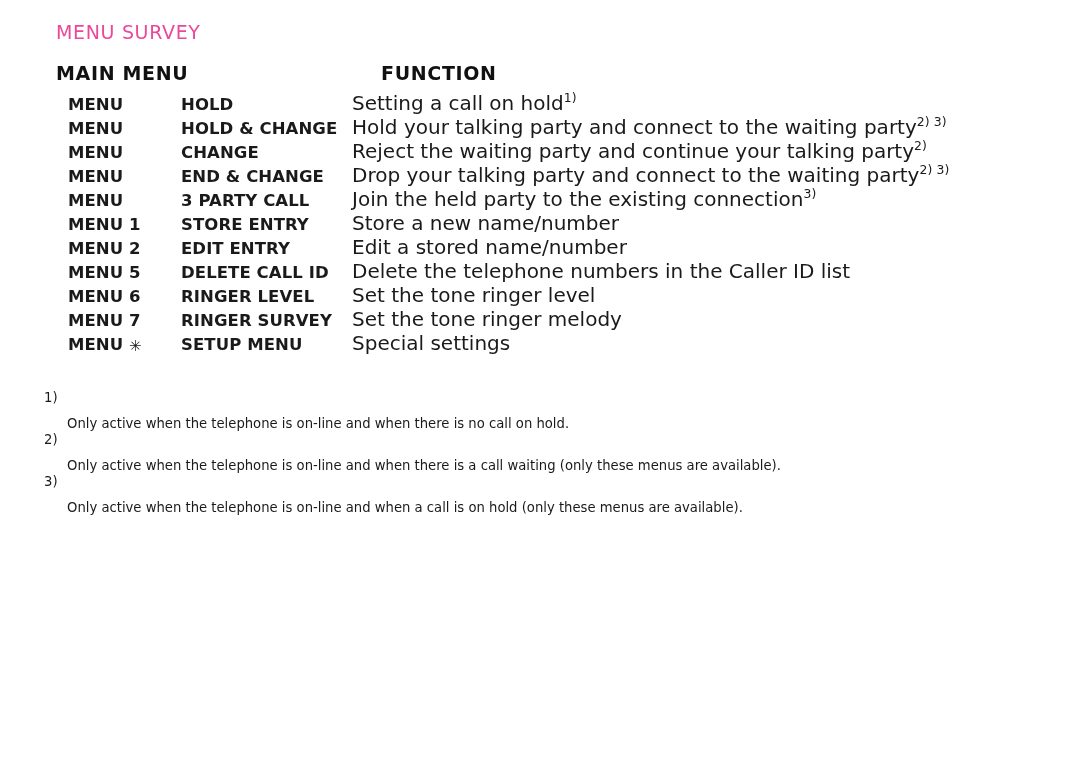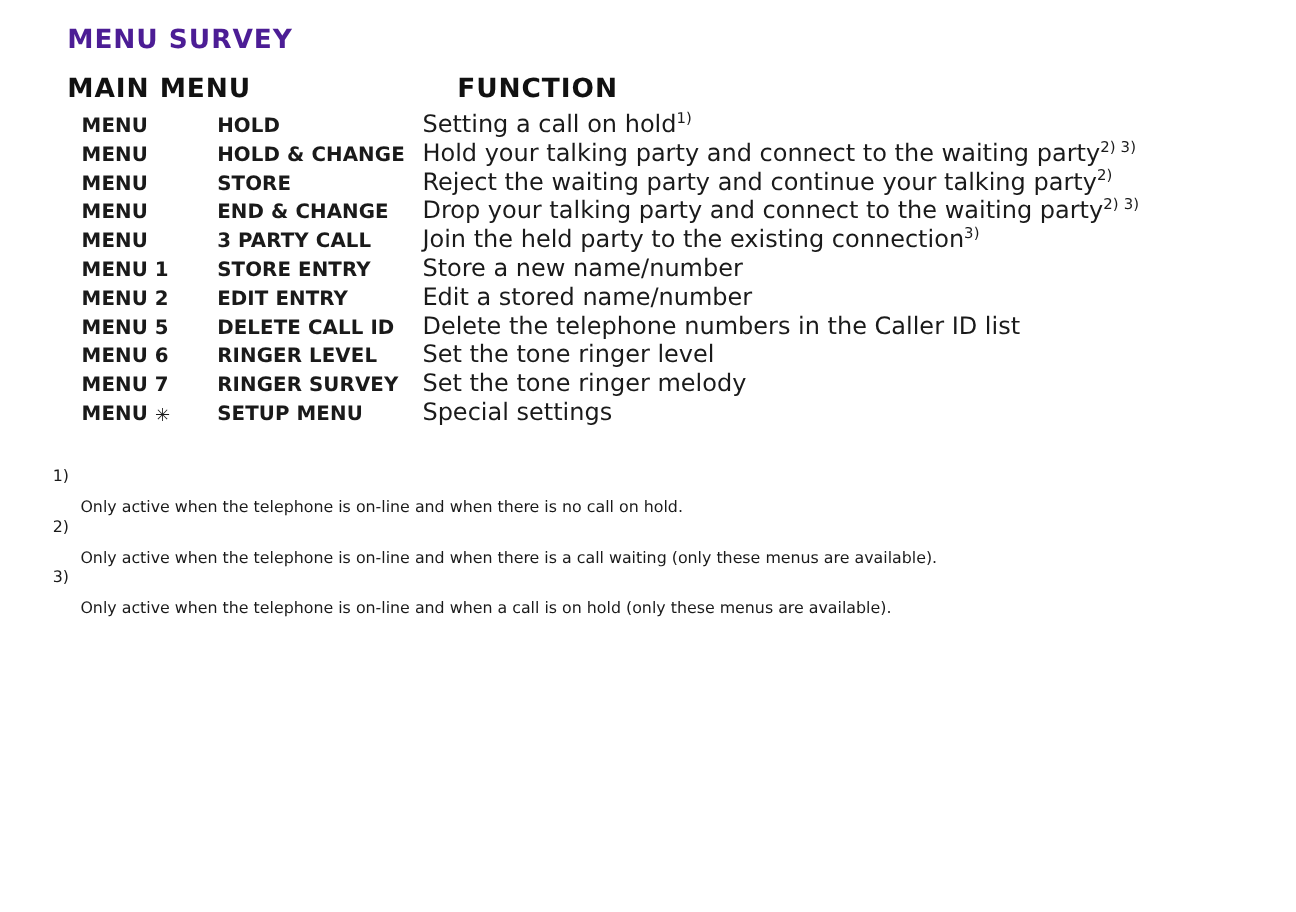--- a/index.html
+++ b/index.html
@@ -19,24 +19,24 @@
   .page {
     position: absolute;
     inset: 0;
   }
 
   
   .doc-title {
     position: absolute;
     left: 56px;
     top: 21px;
-    font-size: 22px;
-    font-weight: 700;
+    font-size: 19px;
+    font-weight: 400;
     letter-spacing: 0.035em;
-    color: #4c1d95;
+    color: #ec4899;
     white-space: nowrap;
   }
 
   
   .survey-table {
     position: absolute;
     left: 0;
     top: 62px;
     width: 1080px;
     border-collapse: collapse;
@@ -48,21 +48,21 @@
   .survey-table col.c-func  { width: 728px; }
 
   .survey-table th,
   .survey-table td {
     padding: 0;
     vertical-align: baseline;
     text-align: left;
   }
 
   thead th {
-    font-size: 22px;
+    font-size: 19px;
     font-weight: 700;
     letter-spacing: 0.035em;
     color: #111111;
     height: 29px;
     white-space: nowrap;
   }
   th.head-main { padding-left: 0px; }
   th.head-func { padding-left: 29px; }
 
   tbody tr { height: 22px; }
@@ -151,21 +151,21 @@
         </tr>
         <tr>
           <td></td>
           <td class="col-menu">MENU</td>
           <td class="col-item">HOLD &amp; CHANGE</td>
           <td class="col-func"><span>Hold your talking party and connect to the waiting party</span><sup class="fn">2) 3)</sup></td>
         </tr>
         <tr>
           <td></td>
           <td class="col-menu">MENU</td>
-          <td class="col-item">STORE</td>
+          <td class="col-item">CHANGE</td>
           <td class="col-func"><span>Reject the waiting party and continue your talking party</span><sup class="fn">2)</sup></td>
         </tr>
         <tr>
           <td></td>
           <td class="col-menu">MENU</td>
           <td class="col-item">END &amp; CHANGE</td>
           <td class="col-func"><span>Drop your talking party and connect to the waiting party</span><sup class="fn">2) 3)</sup></td>
         </tr>
         <tr>
           <td></td>

